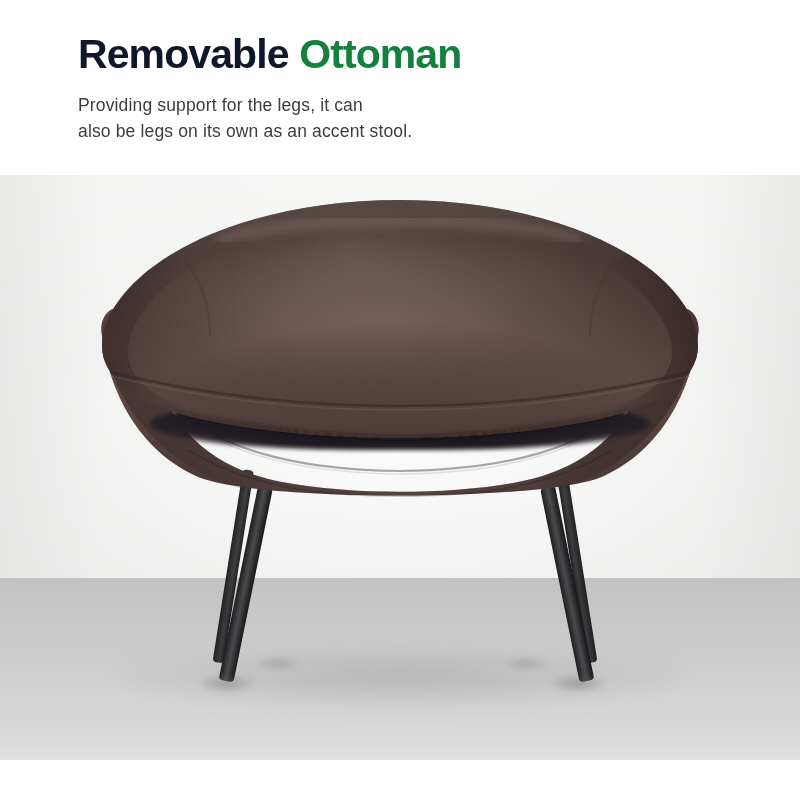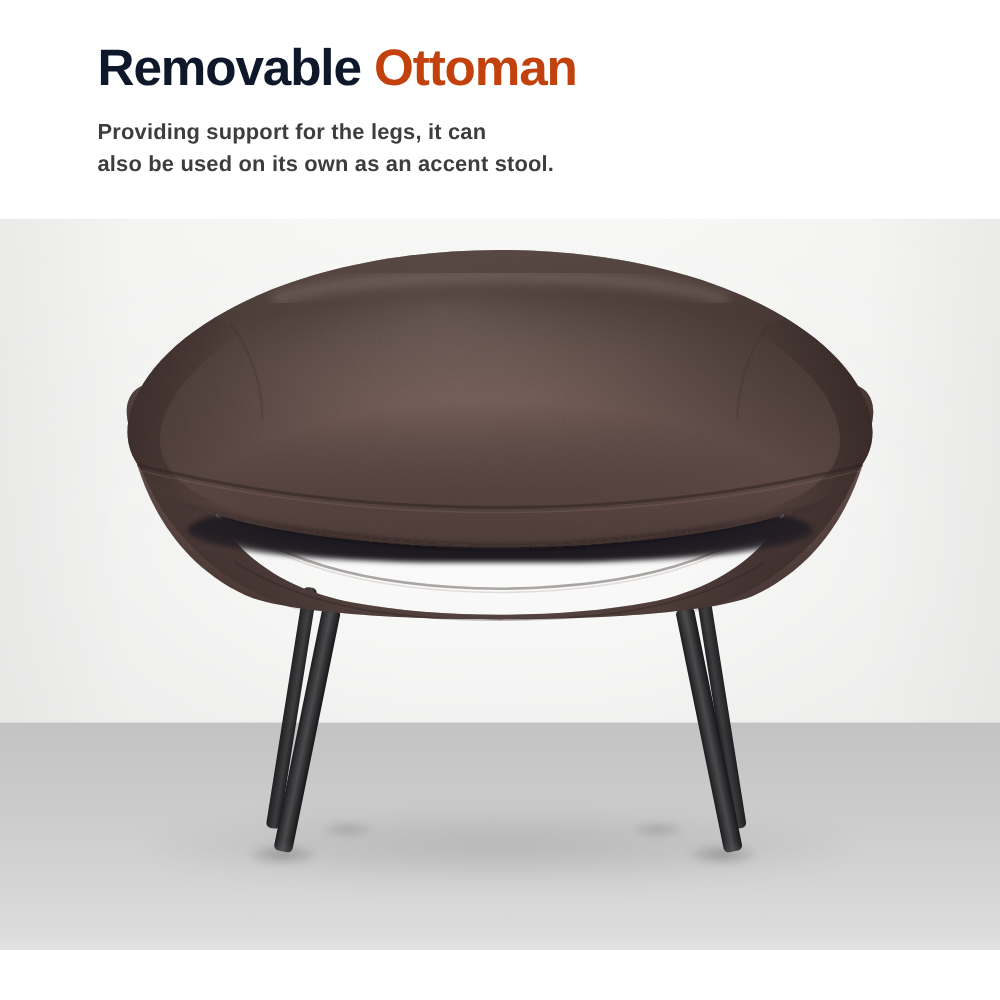--- a/index.html
+++ b/index.html
@@ -252,27 +252,27 @@
     position: absolute;
     left: 78px;
     top: 28px;
     font-size: 41px;
     font-weight: 700;
     letter-spacing: -0.9px;
     line-height: 52px;
     white-space: nowrap;
   }
   .headline .w1 { color: #0f172a; }
-  .headline .w2 { color: #c2410c; }
+  .headline .w2 { color: #15803d; }
   .subtitle {
     position: absolute;
     left: 78px;
     top: 92px;
     font-size: 17.5px;
-    font-weight: 700;
+    font-weight: 400;
     line-height: 26px;
     letter-spacing: 0.15px;
     color: #3d3d3d;
   }
   .subtitle span { display: block; white-space: nowrap; }
 </style>
 </head>
 <body>
 
 <div id="canvas">
@@ -462,17 +462,17 @@
 
     <div class="floor-bottom-band"></div>
   </div>
 
   <div class="header">
     <div class="headline">
       <span class="w1">Removable</span><span>&nbsp;</span><span class="w2">Ottoman</span>
     </div>
     <div class="subtitle">
       <span>Providing support for the legs, it can</span>
-      <span>also be used on its own as an accent stool.</span>
+      <span>also be legs on its own as an accent stool.</span>
     </div>
   </div>
 
 </div>
 
 </body></html>

